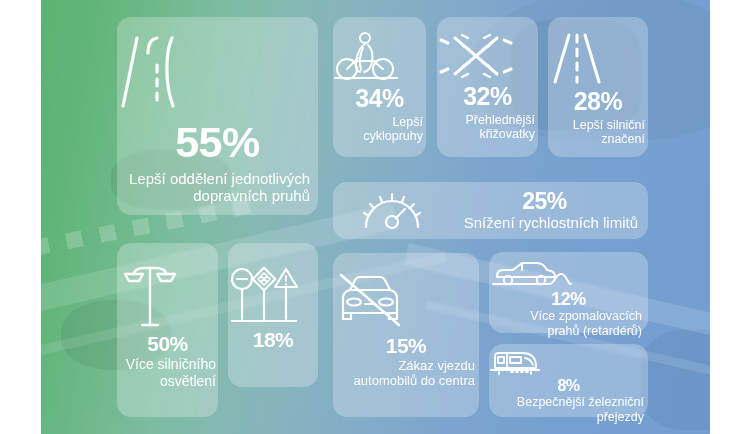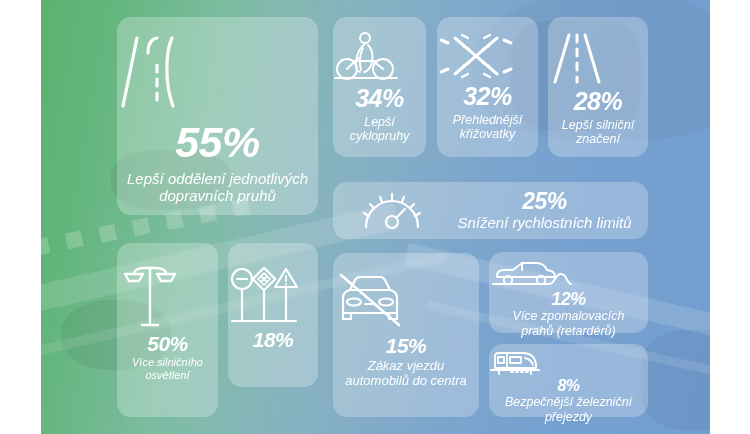--- a/index.html
+++ b/index.html
@@ -76,32 +76,32 @@
   }
 
   
   .card {
     position: absolute;
     background: rgba(255,255,255,0.26);
     border-radius: 14px;
     color: #ffffff;
     text-align: center;
     backdrop-filter: blur(1px);
-    font-style: italic;
   }
   .pct {
     font-weight: bold;
     line-height: 1.02;
     letter-spacing: -0.5px;
     color:#ffffff;
   }
   .lbl {
     line-height: 1.16;
     color:#ffffff;
     font-weight: 400;
+    text-align: right;
   }
   .icon { display:block; margin: 0 auto; }
   .icon svg { display:block; }
 
   
   #card-55 { left:117px; top:17px;  width:201px; height:198px; }
   #card-34 { left:333px; top:17px;  width:93px;  height:140px; }
   #card-32 { left:437px; top:17px;  width:101px; height:140px; }
   #card-28 { left:548px; top:17px;  width:100px; height:140px; }
   #card-25 { left:333px; top:182px; width:315px; height:57px;  text-align:left; }
@@ -119,21 +119,21 @@
   #card-34 .lbl, #card-32 .lbl, #card-28 .lbl { font-size:12.5px; margin-top:3px; padding:0 3px; }
   #card-34 .icon, #card-32 .icon, #card-28 .icon { margin-top:14px; }
 
   #card-25 .row { display:flex; align-items:center; height:100%; }
   #card-25 .ico-wrap { width:118px; display:flex; justify-content:center; }
   #card-25 .txt { flex:1; text-align:center; padding-right:10px; }
   #card-25 .pct { font-size:23px; }
   #card-25 .lbl { font-size:15px; margin-top:1px; }
 
   #card-22 .pct, #card-18 .pct { font-size:21px; margin-top:2px; }
-  #card-22 .lbl, #card-18 .lbl { font-size:11px; margin-top:2px; padding:0 2px; }
+  #card-22 .lbl, #card-18 .lbl { font-size:14px; margin-top:2px; padding:0 2px; }
   #card-22 .icon { margin-top:22px; }
   #card-18 .icon { margin-top:22px; }
 
   #card-15 .pct { font-size:21px; margin-top:2px; }
   #card-15 .lbl { font-size:13px; margin-top:2px; padding:0 4px; }
   #card-15 .icon { margin-top:20px; }
 
   #card-12 .pct { font-size:18px; margin-top:0px; }
   #card-12 .lbl { font-size:12.5px; margin-top:1px; padding:0 6px; }
   #card-12 .icon { margin-top:8px; }

